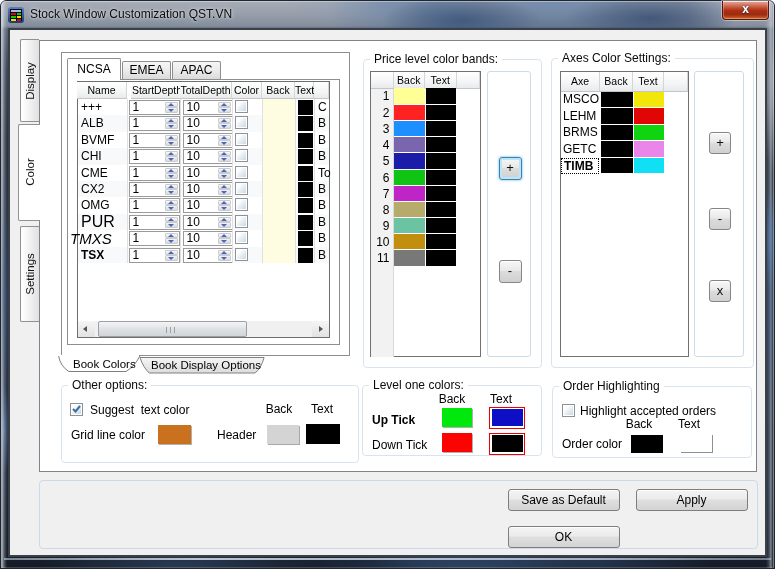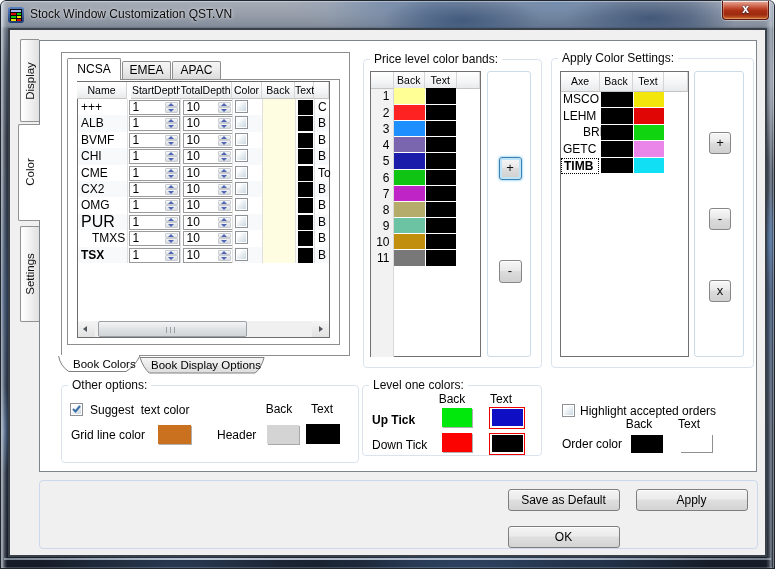--- a/index.html
+++ b/index.html
@@ -275,21 +275,21 @@
       </span>
       <span style="position:absolute;right:1px;bottom:1px;width:13px;height:5.5px;background:linear-gradient(180deg,#f0f2f4,#d8dce0);border:1px solid #c8ccd0;border-radius:1px;box-sizing:border-box;">
         <i style="position:absolute;left:2.5px;top:0.5px;width:0;height:0;border-left:3px solid transparent;border-right:3px solid transparent;border-top:3.5px solid #5064b4;"></i>
       </span>
     </div>
 <div class="cb" style="left:235px;top:215.2px;z-index:23;"></div>
 <div class="abs" style="left:262.5px;top:214px;width:32px;height:16px;background:#fffde1;z-index:22;"></div>
 <div class="abs" style="left:297.5px;top:214.7px;width:15px;height:15px;background:#000;z-index:23;"></div>
 <div class="abs" style="left:318px;top:214px;height:16px;line-height:16px;font-size:12px;z-index:23;">B</div>
 <div class="abs" style="left:78px;top:230px;width:251px;height:17px;background:#ffffff;z-index:22;"></div>
-<div class="abs" style="left:92px;top:230px;height:17px;line-height:17px;font-size:12px;z-index:23;">TMXS</div>
+<div class="abs" style="left:70px;top:230px;height:17px;line-height:17px;font-size:15px;z-index:23;font-style:italic;">TMXS</div>
 <div class="abs" style="left:128.5px;top:230.7px;width:51px;height:15px;background:#fff;border:1px solid #9a9a9a;box-sizing:border-box;z-index:23;">
       <span style="position:absolute;left:3px;top:0px;font-size:12px;line-height:13px;">1</span>
       <span style="position:absolute;right:1px;top:1px;width:13px;height:5.5px;background:linear-gradient(180deg,#f8f9fa,#e0e4e8);border:1px solid #c8ccd0;border-radius:1px;box-sizing:border-box;">
         <i style="position:absolute;left:2.5px;top:0.5px;width:0;height:0;border-left:3px solid transparent;border-right:3px solid transparent;border-bottom:3.5px solid #5064b4;"></i>
       </span>
       <span style="position:absolute;right:1px;bottom:1px;width:13px;height:5.5px;background:linear-gradient(180deg,#f0f2f4,#d8dce0);border:1px solid #c8ccd0;border-radius:1px;box-sizing:border-box;">
         <i style="position:absolute;left:2.5px;top:0.5px;width:0;height:0;border-left:3px solid transparent;border-right:3px solid transparent;border-top:3.5px solid #5064b4;"></i>
       </span>
     </div>
 <div class="abs" style="left:182.5px;top:230.7px;width:50px;height:15px;background:#fff;border:1px solid #9a9a9a;box-sizing:border-box;z-index:23;">
@@ -400,34 +400,34 @@
 <div class="abs" style="left:370.5px;top:234px;width:19px;height:16px;line-height:16px;font-size:12px;text-align:right;z-index:23;">10</div>
 <div class="abs" style="left:394px;top:234px;width:30.5px;height:15px;background:#c28e0e;z-index:22;"></div>
 <div class="abs" style="left:426px;top:234px;width:30px;height:15px;background:#000;z-index:22;"></div>
 <div class="abs" style="left:370.5px;top:250px;width:19px;height:17px;line-height:17px;font-size:12px;text-align:right;z-index:23;">11</div>
 <div class="abs" style="left:394px;top:250px;width:30.5px;height:16px;background:#787878;z-index:22;"></div>
 <div class="abs" style="left:426px;top:250px;width:30px;height:16px;background:#000;z-index:22;"></div>
 <div class="subbox" style="left:486.5px;top:71px;width:44.5px;height:286px;z-index:21;"></div>
 <div class="sbtn" style="left:498.5px;top:157px;border:1px solid #3c7fb1;box-shadow:0 0 0 2px #bfe3f7 inset, 0 0 2px 1px #b0ddf5;z-index:22;">+</div>
 <div class="sbtn" style="left:498.5px;top:260px;z-index:22;">-</div>
 <div class="grp" style="left:551px;top:58px;width:203px;height:310px;z-index:20;">
-      <span>Apply Color Settings:</span>
+      <span>Axes Color Settings:</span>
     </div>
 <div class="abs" style="left:560px;top:71px;width:128.5px;height:286px;border:1px solid #707070;background:#fff;box-sizing:border-box;z-index:21;"></div>
 <div class="hdrcell" style="left:561.0px;top:72px;width:39.0px;height:20px;line-height:19px;z-index:22;">Axe</div>
 <div class="hdrcell" style="left:600.0px;top:72px;width:33.0px;height:20px;line-height:19px;z-index:22;">Back</div>
 <div class="hdrcell" style="left:633.0px;top:72px;width:31.0px;height:20px;line-height:19px;z-index:22;">Text</div>
 <div class="hdrcell" style="left:664.0px;top:72px;width:23.5px;height:20px;line-height:19px;z-index:22;"></div>
 <div class="abs" style="left:561px;top:92px;width:38px;height:16px;line-height:15px;font-size:12px;padding-left:2px;z-index:23;box-sizing:border-box;">MSCO</div>
 <div class="abs" style="left:601px;top:92px;width:32px;height:15px;background:#000;z-index:22;"></div>
 <div class="abs" style="left:634px;top:92px;width:30px;height:15px;background:#f2e60a;z-index:22;"></div>
 <div class="abs" style="left:561px;top:108px;width:38px;height:17px;line-height:16px;font-size:12px;padding-left:2px;z-index:23;box-sizing:border-box;">LEHM</div>
 <div class="abs" style="left:601px;top:108px;width:32px;height:16px;background:#000;z-index:22;"></div>
 <div class="abs" style="left:634px;top:108px;width:30px;height:16px;background:#e00606;z-index:22;"></div>
-<div class="abs" style="left:561px;top:125px;width:38px;height:16px;line-height:15px;font-size:12px;padding-left:2px;z-index:23;box-sizing:border-box;margin-left:20px;">BRMS</div>
+<div class="abs" style="left:561px;top:125px;width:38px;height:16px;line-height:15px;font-size:12px;padding-left:2px;z-index:23;box-sizing:border-box;">BRMS</div>
 <div class="abs" style="left:601px;top:125px;width:32px;height:15px;background:#000;z-index:22;"></div>
 <div class="abs" style="left:634px;top:125px;width:30px;height:15px;background:#10d410;z-index:22;"></div>
 <div class="abs" style="left:561px;top:141px;width:38px;height:17px;line-height:16px;font-size:12px;padding-left:2px;z-index:23;box-sizing:border-box;">GETC</div>
 <div class="abs" style="left:601px;top:141px;width:32px;height:16px;background:#000;z-index:22;"></div>
 <div class="abs" style="left:634px;top:141px;width:30px;height:16px;background:#ea85ea;z-index:22;"></div>
 <div class="abs" style="left:561px;border:1px dotted #000;top:158px;width:38px;height:16px;line-height:15px;font-size:12px;padding-left:2px;font-weight:bold;z-index:23;box-sizing:border-box;">TIMB</div>
 <div class="abs" style="left:601px;top:158px;width:32px;height:15px;background:#000;z-index:22;"></div>
 <div class="abs" style="left:634px;top:158px;width:30px;height:15px;background:#10dff4;z-index:22;"></div>
 <div class="subbox" style="left:693.5px;top:71px;width:50px;height:286px;z-index:21;"></div>
 <div class="sbtn" style="left:709px;top:132px;width:22px;height:22px;z-index:22;">+</div>
@@ -456,20 +456,23 @@
 <div class="lbl" style="left:480px;top:392px;width:42px;text-align:center;z-index:22;">Text</div>
 <div class="lbl" style="left:372px;top:413px;z-index:22;font-weight:bold;">Up Tick</div>
 <div class="sw" style="left:442px;top:408px;width:30px;height:19px;background:#00e80c;box-shadow:1px 1px 0 #b0b0b0;z-index:22;"></div>
 <div class="sw" style="left:489px;top:406.5px;width:36px;height:22px;border:1.5px solid #ee0000;background:#fff;padding:1.5px;z-index:22;">
       <div style="width:100%;height:100%;background:#0e0ec4;"></div>
     </div>
 <div class="lbl" style="left:372px;top:438px;z-index:22;">Down Tick</div>
 <div class="sw" style="left:442px;top:433px;width:30px;height:19px;background:#fb0300;box-shadow:1px 1px 0 #b0b0b0;z-index:22;"></div>
 <div class="sw" style="left:489px;top:432.5px;width:36px;height:22px;border:1.5px solid #ee0000;background:#fff;padding:1.5px;z-index:22;">
       <div style="width:100%;height:100%;background:#000;"></div>
+    </div>
+<div class="grp" style="left:552px;top:386px;width:200px;height:72px;z-index:20;">
+      <span>Order Highlighting</span>
     </div>
 <div class="cb" style="left:562px;top:404px;z-index:22;"></div>
 <div class="lbl" style="left:580px;top:404px;z-index:22;">Highlight accepted orders</div>
 <div class="lbl" style="left:618px;top:417px;width:42px;text-align:center;z-index:22;">Back</div>
 <div class="lbl" style="left:668px;top:417px;width:42px;text-align:center;z-index:22;">Text</div>
 <div class="lbl" style="left:562px;top:437px;z-index:22;">Order color</div>
 <div class="sw" style="left:631px;top:435px;width:32px;height:18px;background:#000;z-index:22;"></div>
 <div class="sw" style="left:681px;top:435px;width:32px;height:18px;background:#fff;border-right:1px solid #909090;border-bottom:1px solid #909090;z-index:22;"></div>
 <div class="abs" style="left:39px;top:480px;width:719px;height:69px;border:1px solid #ccd9ea;border-radius:4px;box-sizing:border-box;z-index:16;"></div>
 <div class="btn" style="left:507.5px;top:489px;width:112px;height:22px;line-height:21px;z-index:22;">Save as Default</div>

